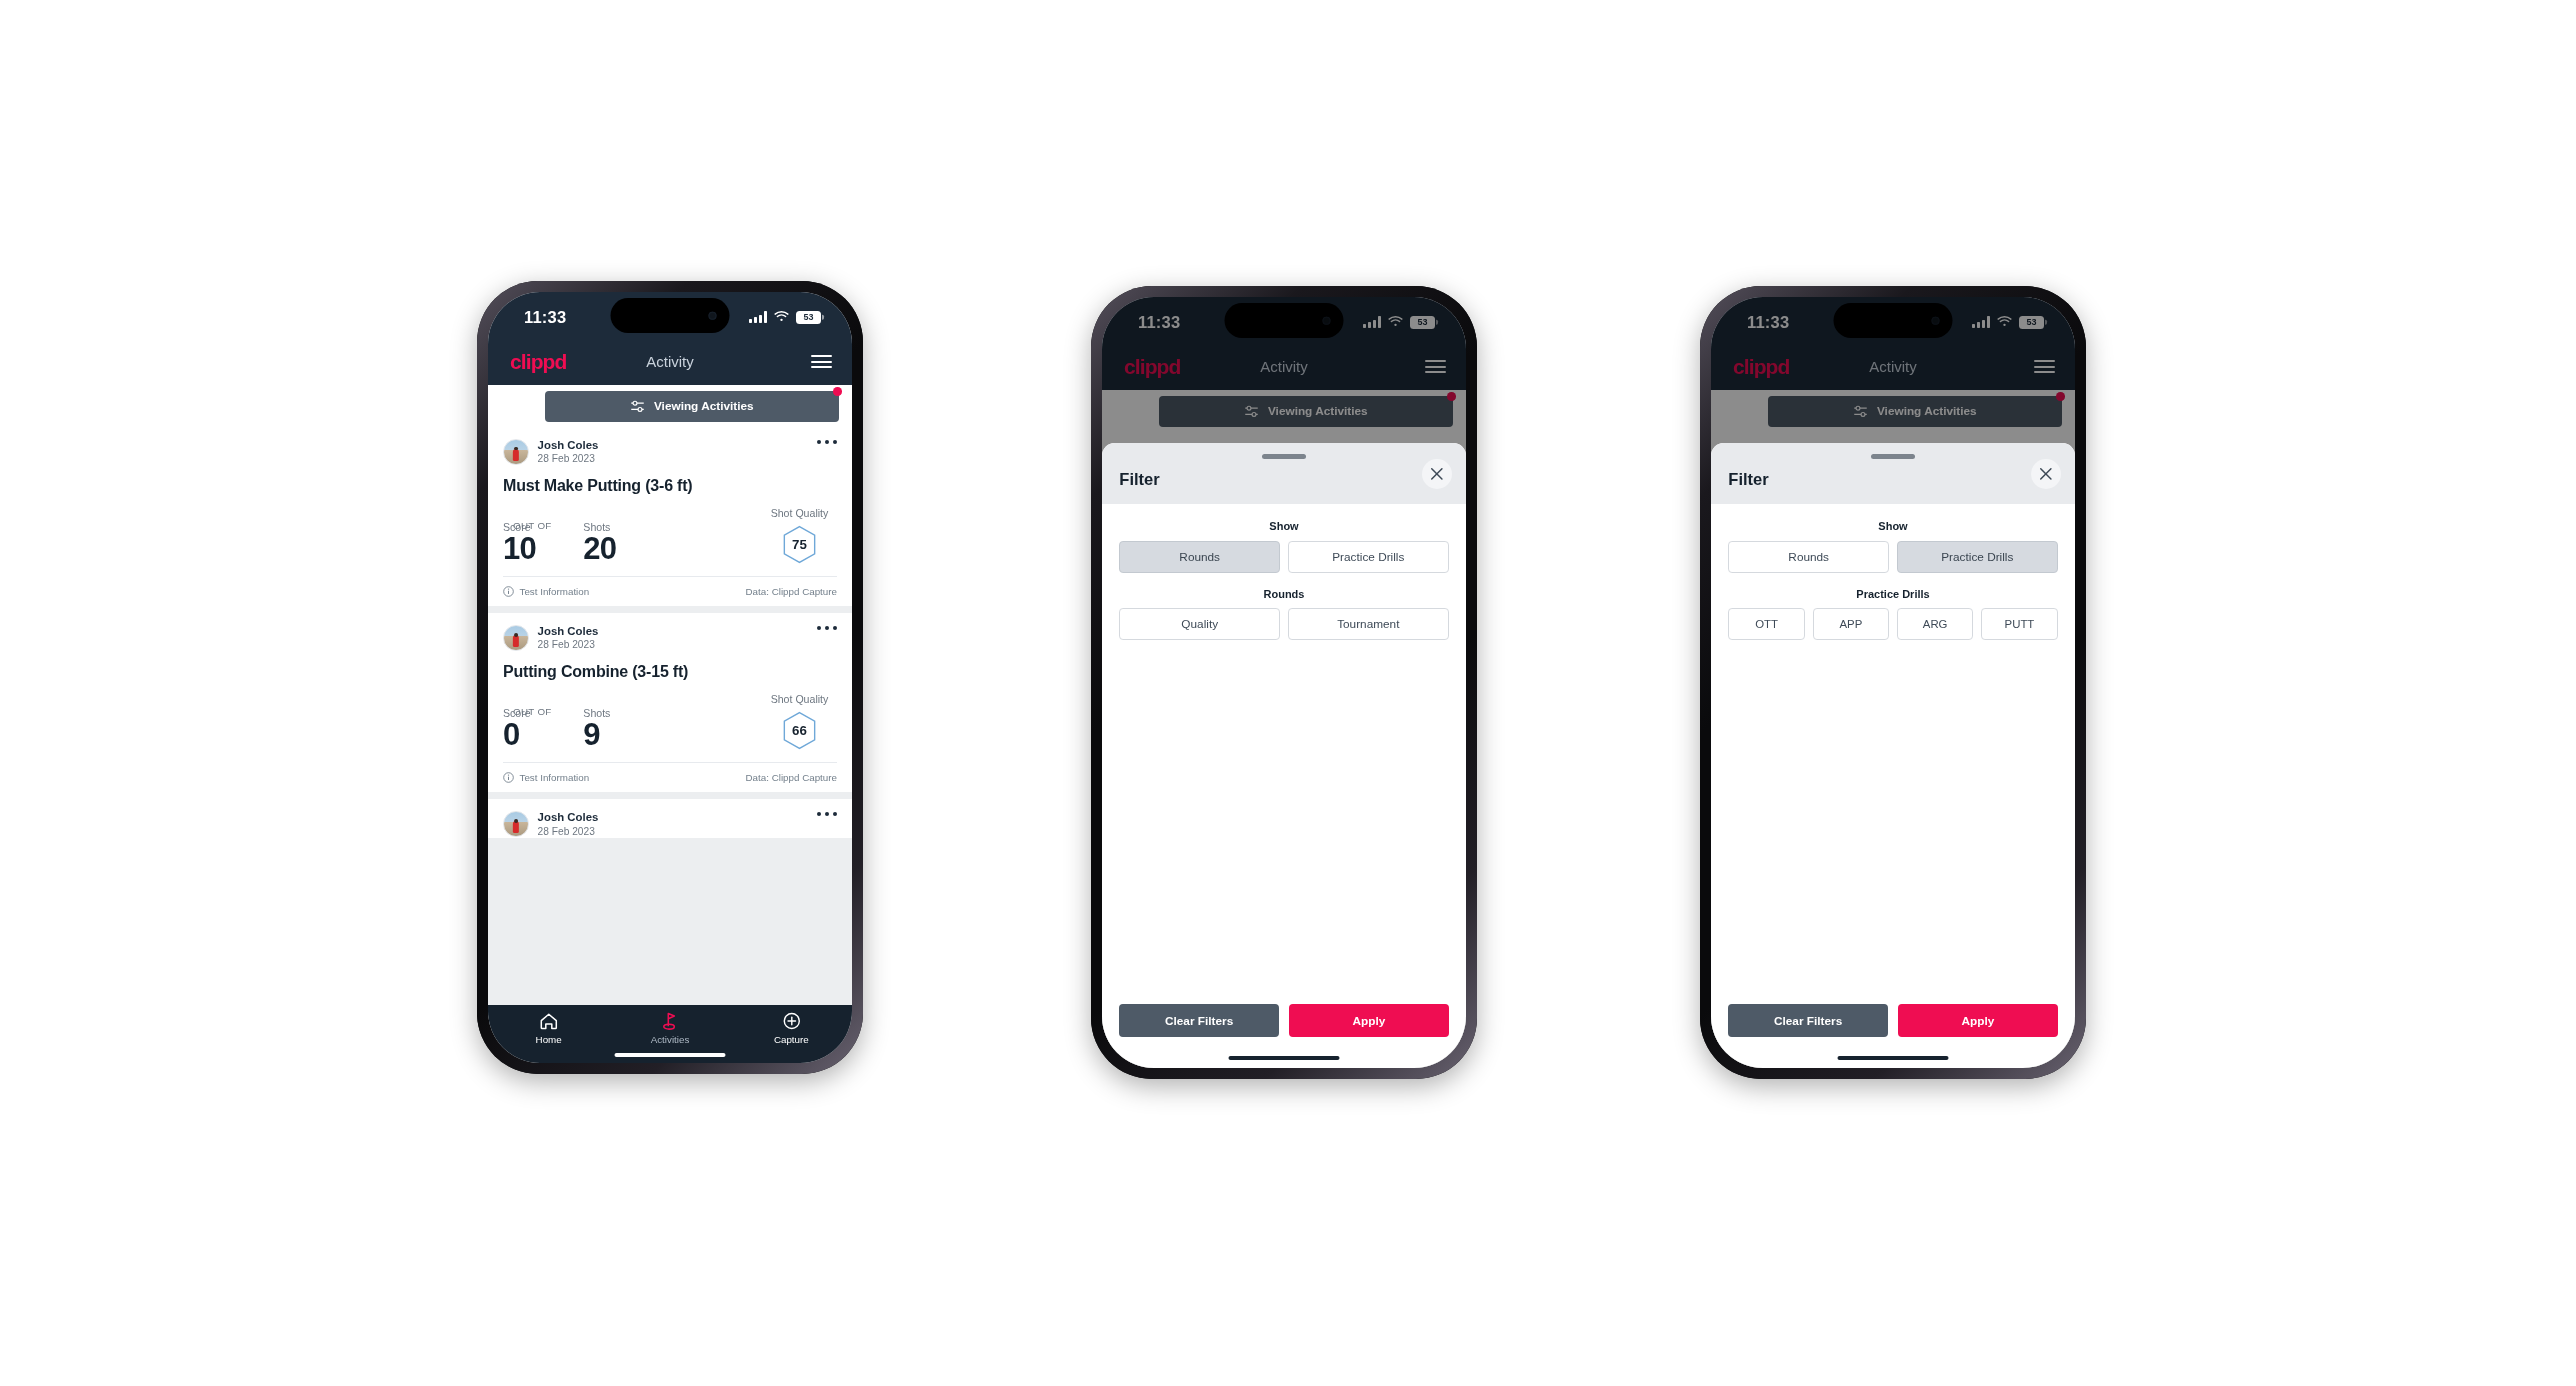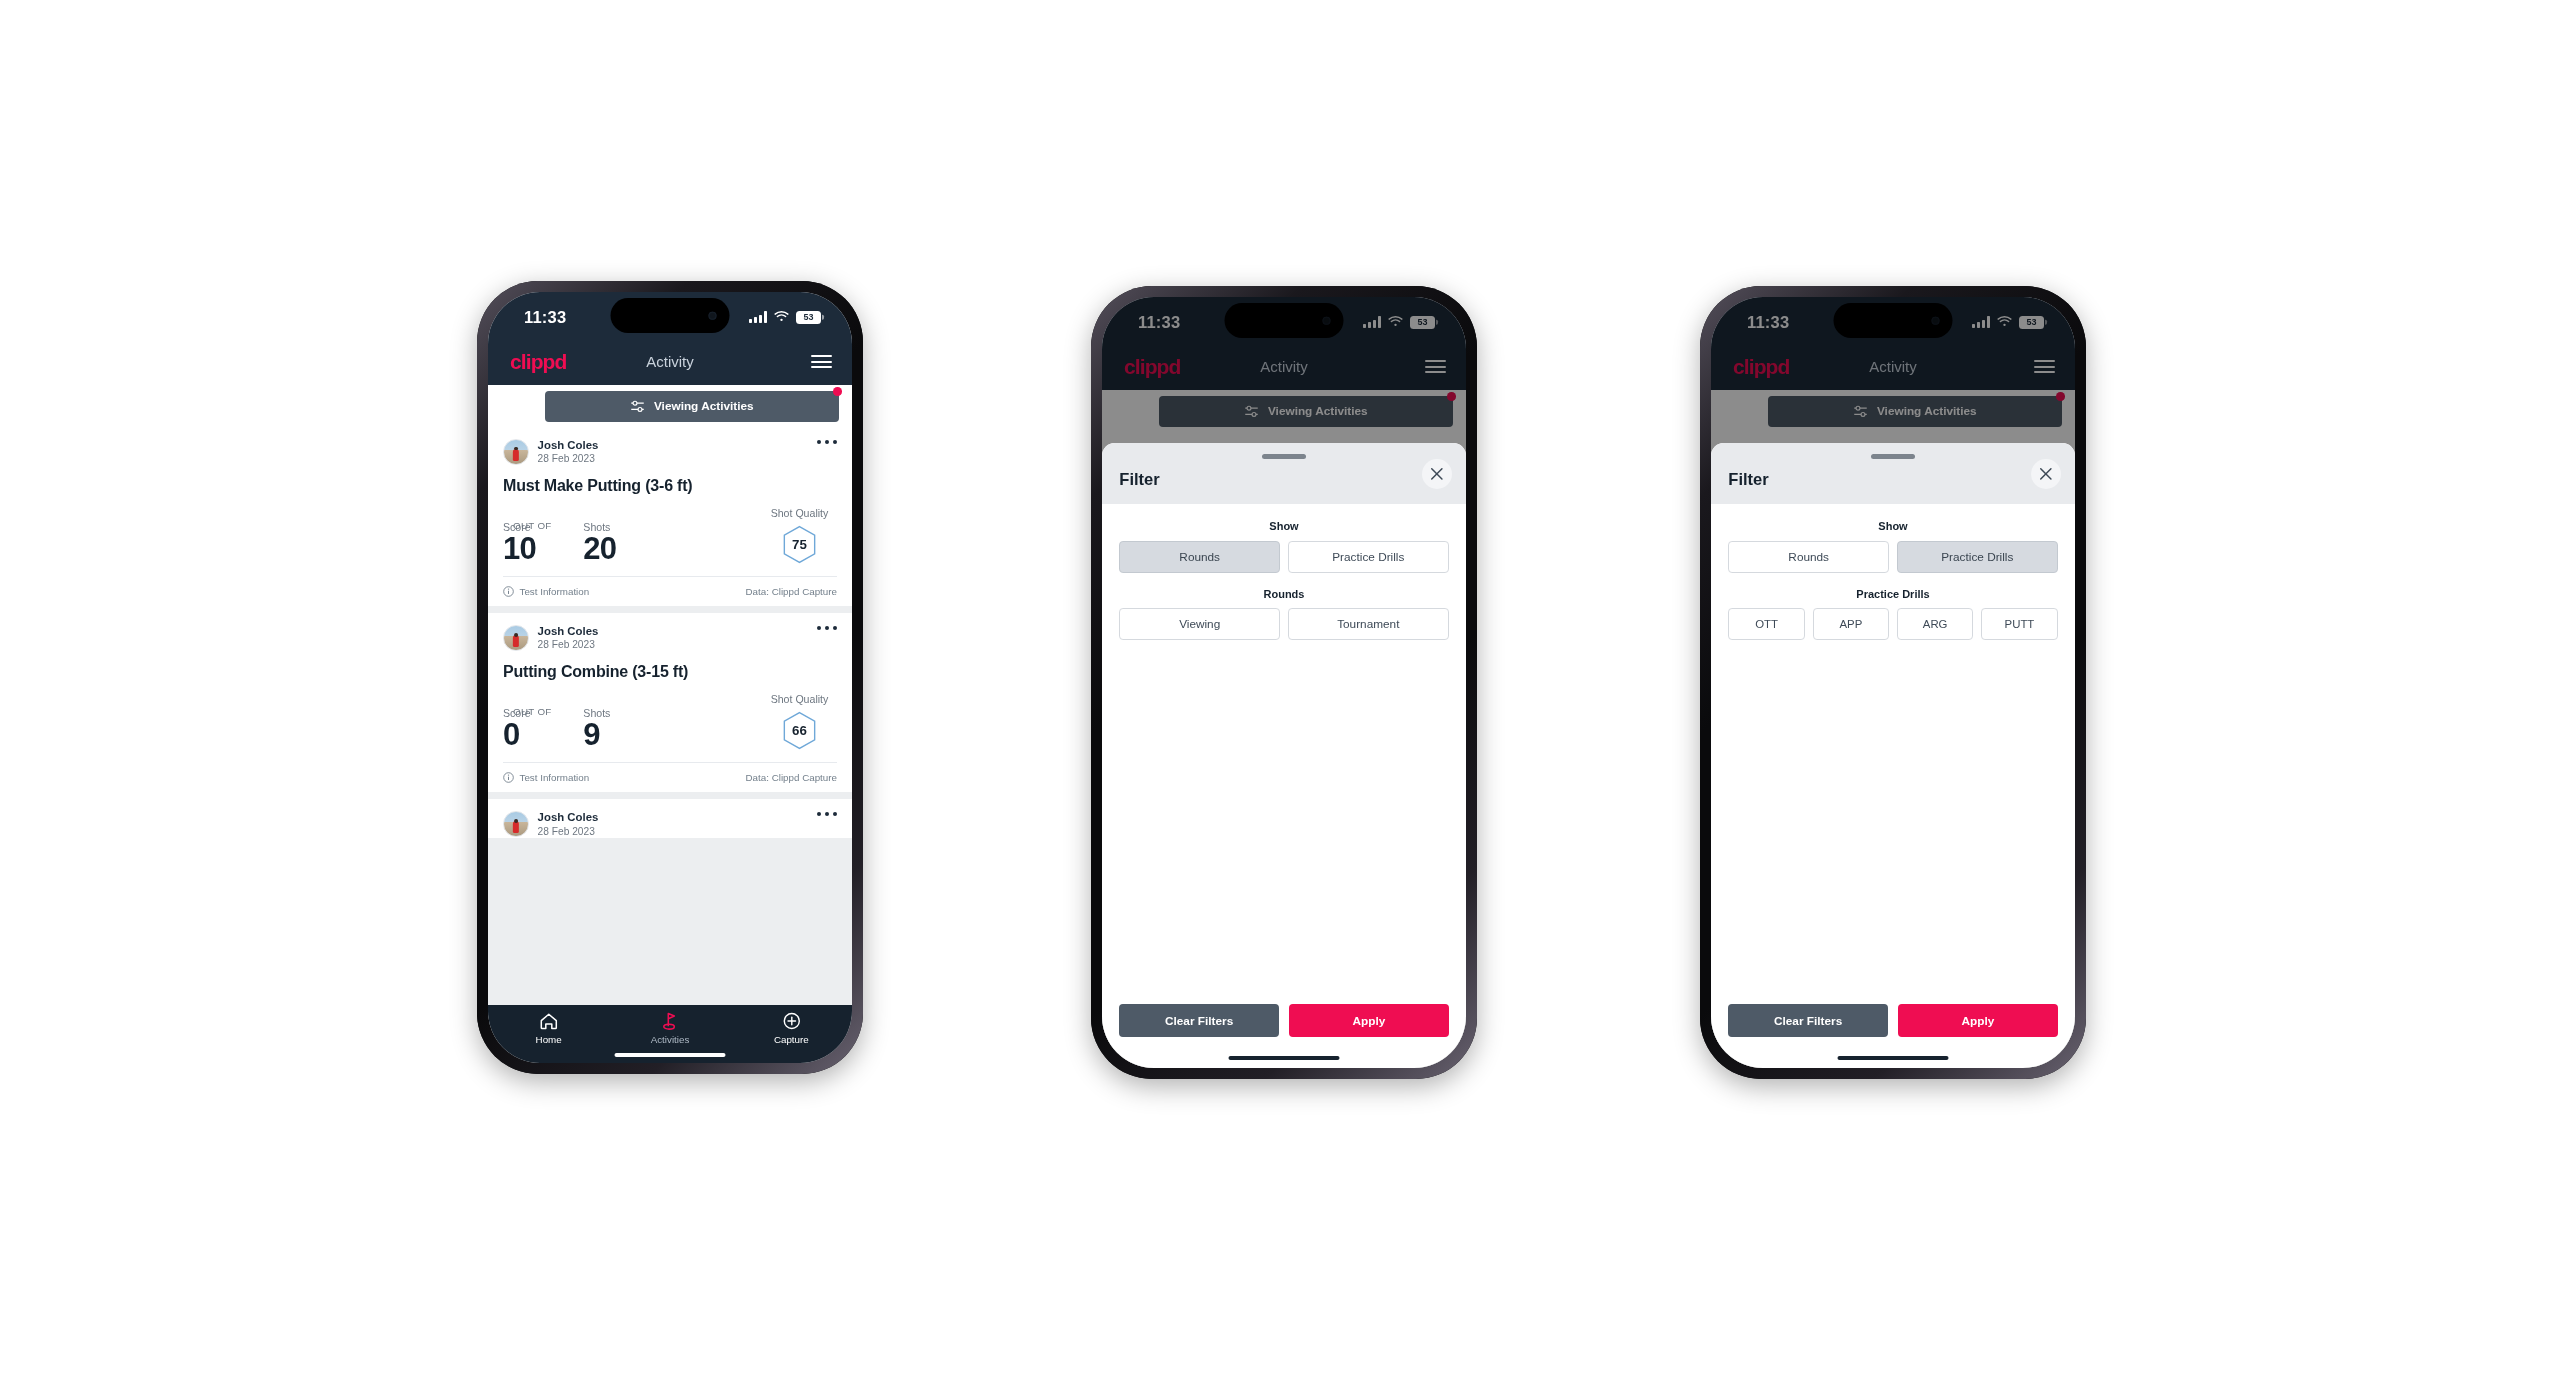--- a/index.html
+++ b/index.html
@@ -514,21 +514,21 @@
           </div>
         </div>
         <div class="sheet-body">
           <div class="grp-lbl">Show</div>
           <div class="grp">
             <div class="chip sel">Rounds</div>
             <div class="chip">Practice Drills</div>
           </div>
           <div class="grp-lbl">Rounds</div>
           <div class="grp">
-            <div class="chip">Viewing</div>
+            <div class="chip">Quality</div>
             <div class="chip">Tournament</div>
           </div>
         </div>
         <div class="sheet-foot">
           <div class="btn clear">Clear Filters</div>
           <div class="btn apply">Apply</div>
         </div>
       </div>
       <div class="sheet-home-ind"></div>
 

